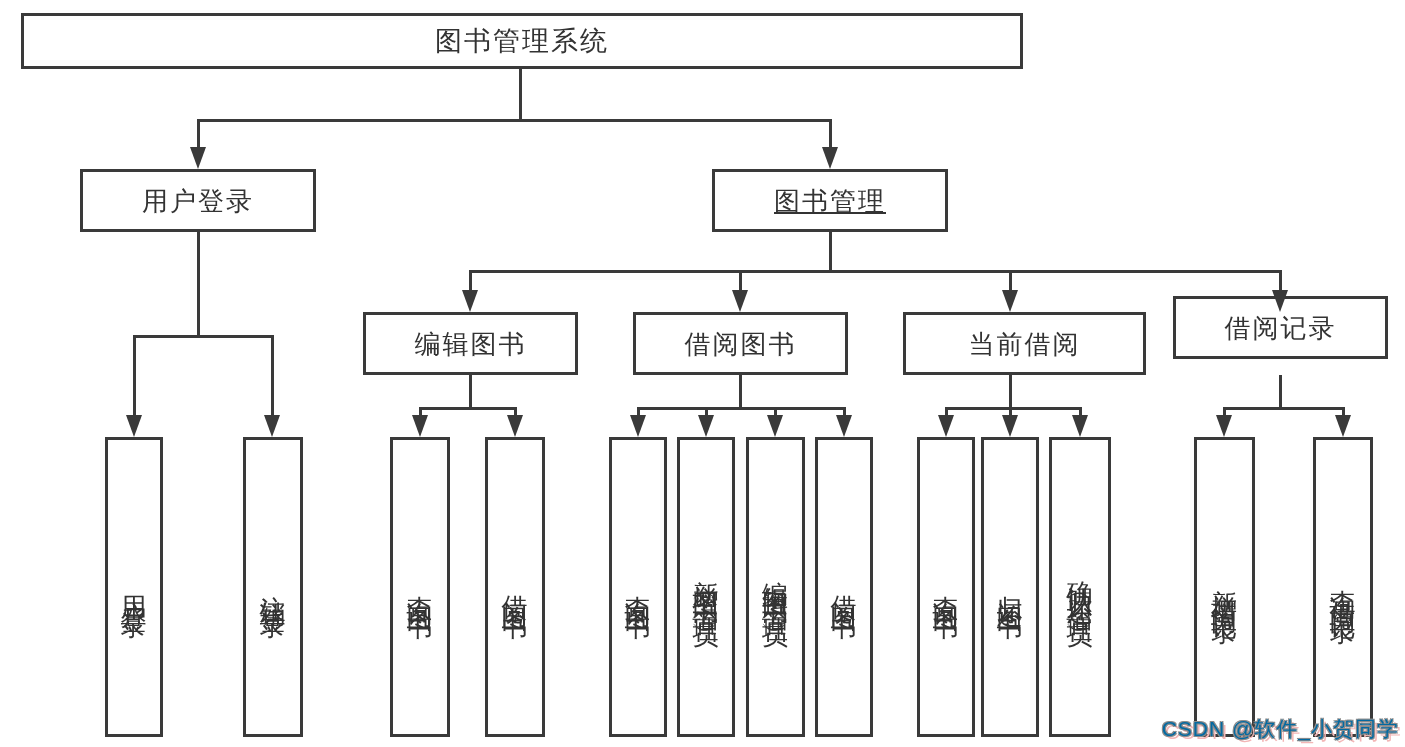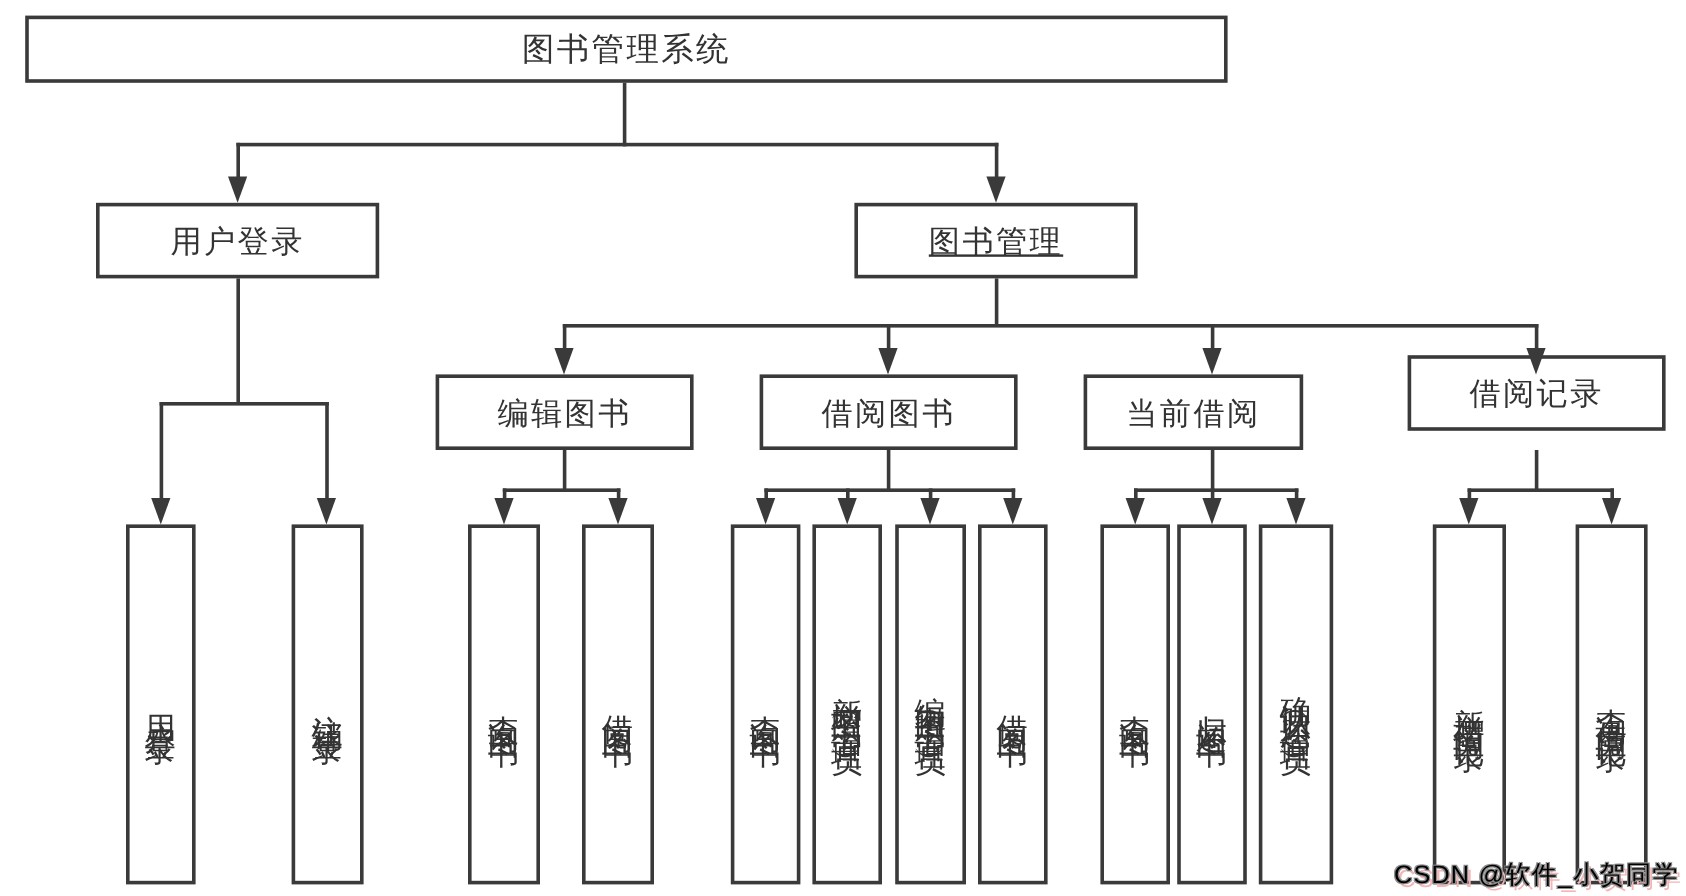--- a/index.html
+++ b/index.html
@@ -20,21 +20,21 @@
   .vline,.hline{position:absolute;background:#3a3a3a;}
   .vline{width:3px;}
   .hline{height:3px;}
   .arrow{
     position:absolute;width:0;height:0;
     border-left:8px solid transparent;border-right:8px solid transparent;
     border-top:22px solid #3a3a3a;
   }
   .watermark{
     position:absolute;right:6px;bottom:4px;z-index:10;
-    font-size:21px;letter-spacing:1px;color:#000000;
+    font-size:21px;letter-spacing:1px;color:#0369a1;
     text-shadow:
       -1px -1px 0 #8c8c8c, 1px -1px 0 #8c8c8c,
       -1px  1px 0 #8c8c8c, 1px  1px 0 #8c8c8c,
       3px 3px 0 #f3b6b6;
   }
 </style>
 </head>
 <body>
 
 <div id="stage">
@@ -49,21 +49,21 @@
   <div class="box" style="left:712px;top:169px;width:236px;height:63px;text-decoration:underline;">
     <span>图书管理</span>
   </div>
 
   <div class="box" style="left:363px;top:312px;width:215px;height:63px;">
     <span>编辑图书</span>
   </div>
   <div class="box" style="left:633px;top:312px;width:215px;height:63px;">
     <span>借阅图书</span>
   </div>
-  <div class="box" style="left:903px;top:312px;width:183px;height:63px;">
+  <div class="box" style="left:903px;top:312px;width:243px;height:63px;">
     <span>当前借阅</span>
   </div>
   <div class="box" style="left:1173px;top:296px;width:215px;height:63px;">
     <span>借阅记录</span>
   </div>
 
   <div class="box leaf" style="left:105px;top:437px;width:58px;height:300px;">
     <span>用户登录</span>
   </div>
   <div class="box leaf" style="left:243px;top:437px;width:60px;height:300px;">

